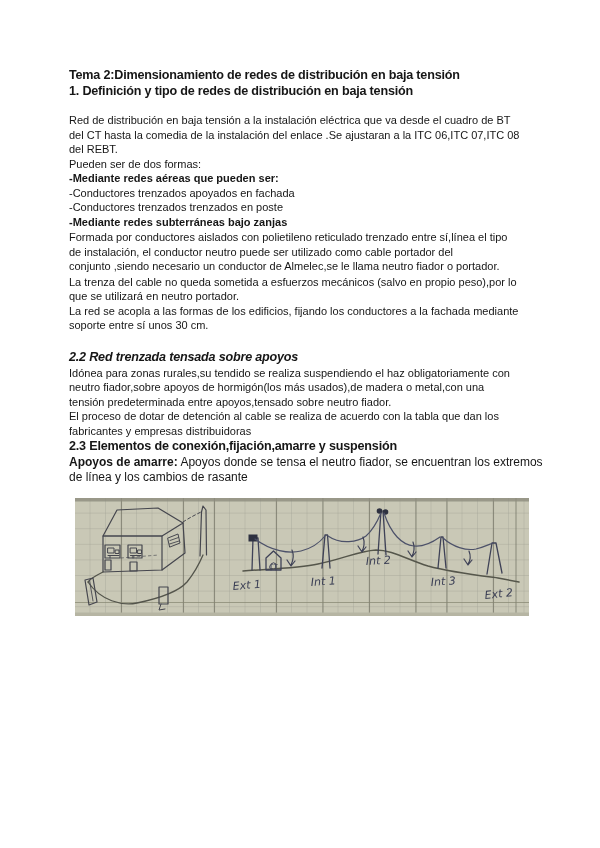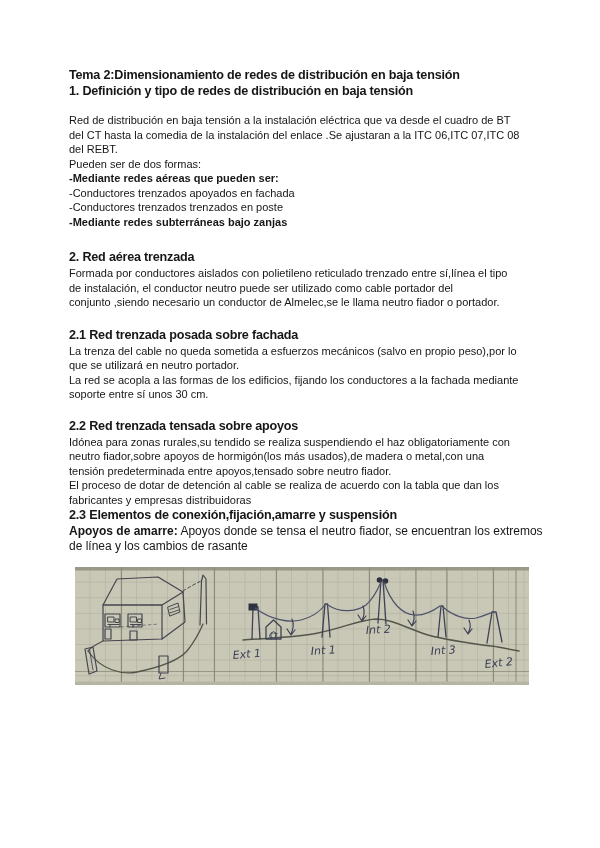--- a/index.html
+++ b/index.html
@@ -8,21 +8,21 @@
     font-family:"Liberation Sans",sans-serif;color:#161616;
   }
   .page{position:relative;box-sizing:border-box;width:600px;height:623px;
     padding:67px 67px 0 69px;}
   .doc-title,.h{font-size:12.6px;line-height:16px;font-weight:700;letter-spacing:-0.2px;white-space:pre;}
   .intro{margin-top:14px;}
   .line{font-size:11px;line-height:14.5px;white-space:pre;}
   .line.bold{font-weight:700;}
   .sp2{margin-top:20px;}
   .sp21{margin-top:17px;}
-  .sp22{margin-top:16px;}
+  .sp22{margin-top:16px;font-style:italic;}
   .sp23{}
   .para{font-size:11px;line-height:14.5px;white-space:pre;margin-top:1px;}
   .terms{margin-top:1px;width:474px;}
   .term{margin:0;font-size:12px;line-height:14.5px;}
   .term b{font-weight:700;}
   figure.photo{margin:14px 0 0 6px;padding:0;width:454px;height:118px;}
   svg{display:block;}
   .hand{font-family:"DejaVu Sans",sans-serif;font-style:italic;font-size:11px;fill:#3b3f55;}
 </style>
 </head>
@@ -38,28 +38,26 @@
     <div class="line">del CT hasta la comedia de la instalación del enlace .Se ajustaran a la ITC 06,ITC 07,ITC 08</div>
     <div class="line">del REBT.</div>
     <div class="line">Pueden ser de dos formas:</div>
     <div class="line bold">-Mediante redes aéreas que pueden ser:</div>
     <div class="line">-Conductores trenzados apoyados en fachada</div>
     <div class="line">-Conductores trenzados trenzados en poste</div>
     <div class="line bold">-Mediante redes subterráneas bajo zanjas</div>
   </div>
 
   <section>
-    <div class="h sp2">2. Red aérea trenzada</div>
     <div class="para">Formada por conductores aislados con polietileno reticulado trenzado entre sí,línea el tipo
 de instalación, el conductor neutro puede ser utilizado como cable portador del
 conjunto ,siendo necesario un conductor de Almelec,se le llama neutro fiador o portador.</div>
   </section>
 
   <section>
-    <div class="h sp21">2.1 Red trenzada posada sobre fachada</div>
     <div class="para">La trenza del cable no queda sometida a esfuerzos mecánicos (salvo en propio peso),por lo
 que se utilizará en neutro portador.
 La red se acopla a las formas de los edificios, fijando los conductores a la fachada mediante
 soporte entre sí unos 30 cm.</div>
   </section>
 
   <section>
     <div class="h sp22">2.2 Red trenzada tensada sobre apoyos</div>
     <div class="para">Idónea para zonas rurales,su tendido se realiza suspendiendo el haz obligatoriamente con
 neutro fiador,sobre apoyos de hormigón(los más usados),de madera o metal,con una

